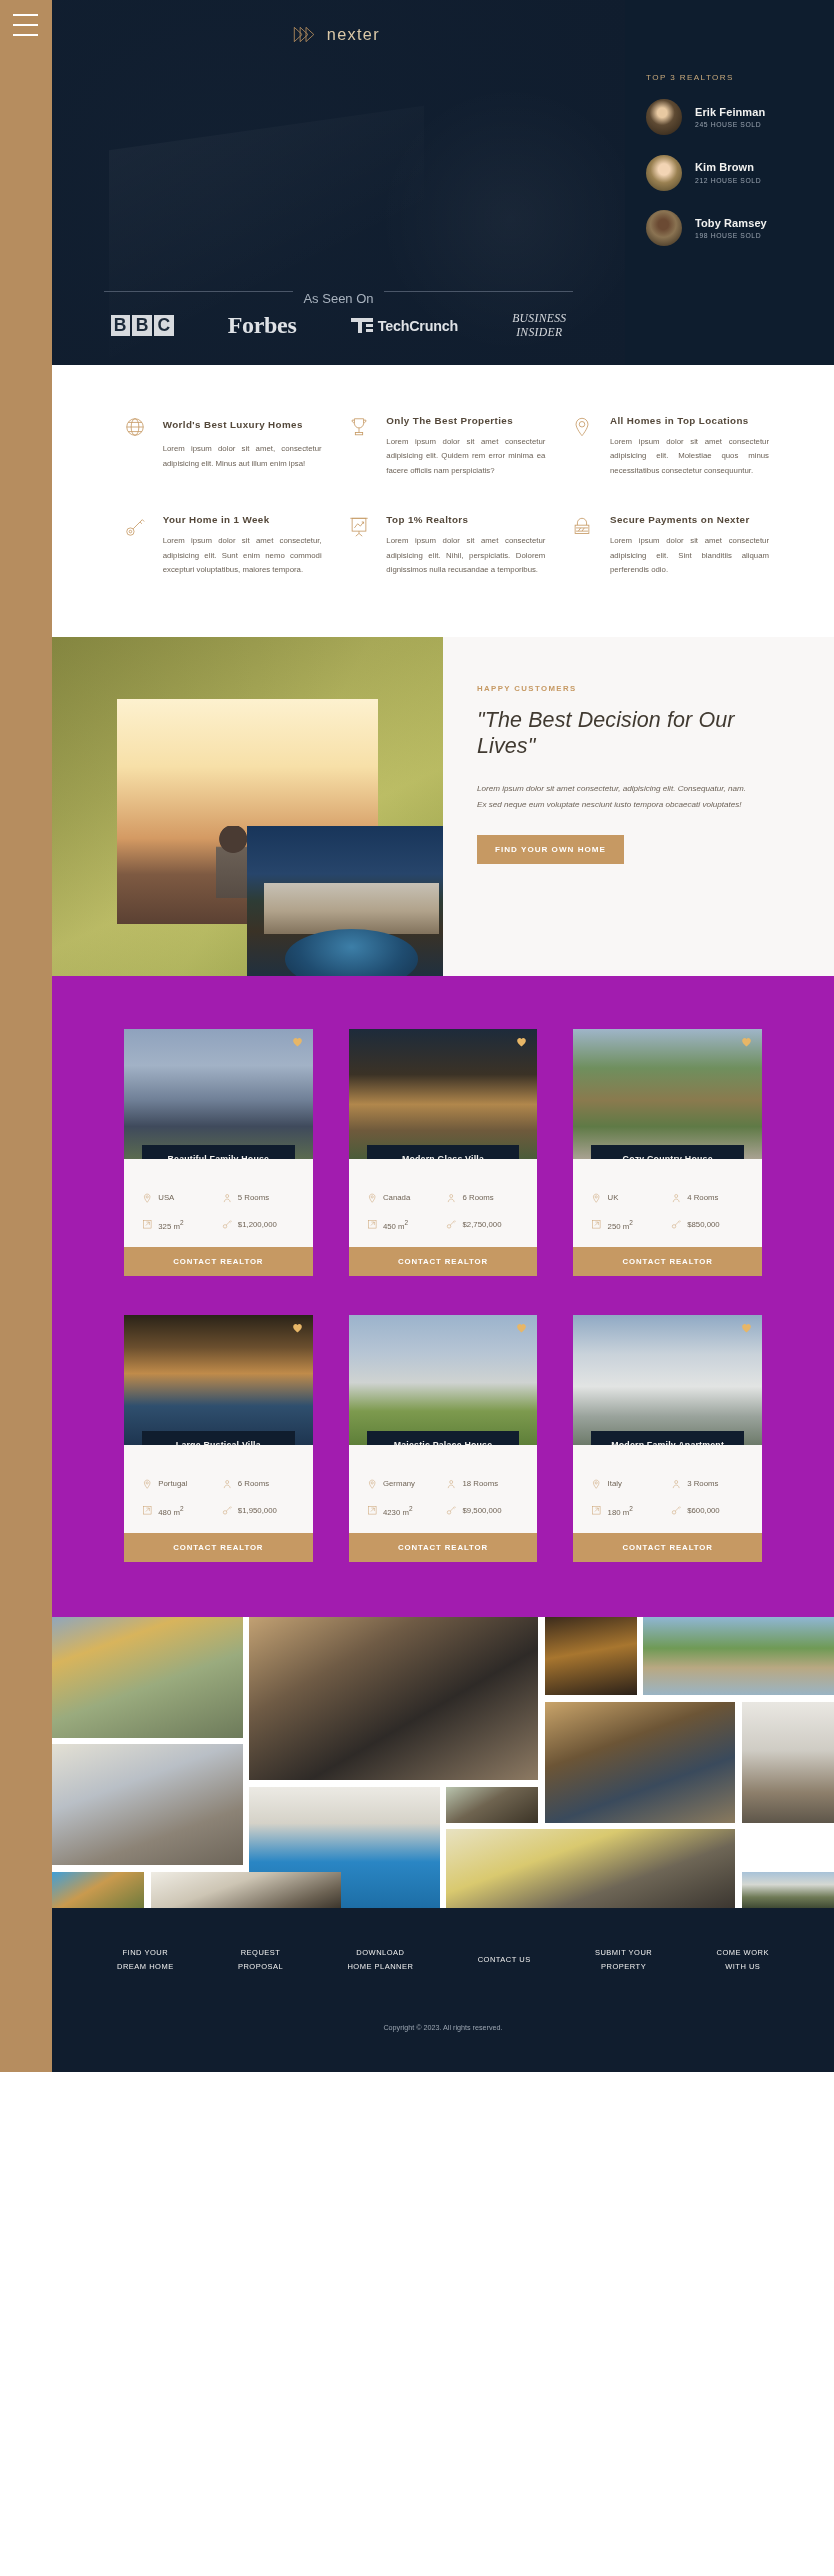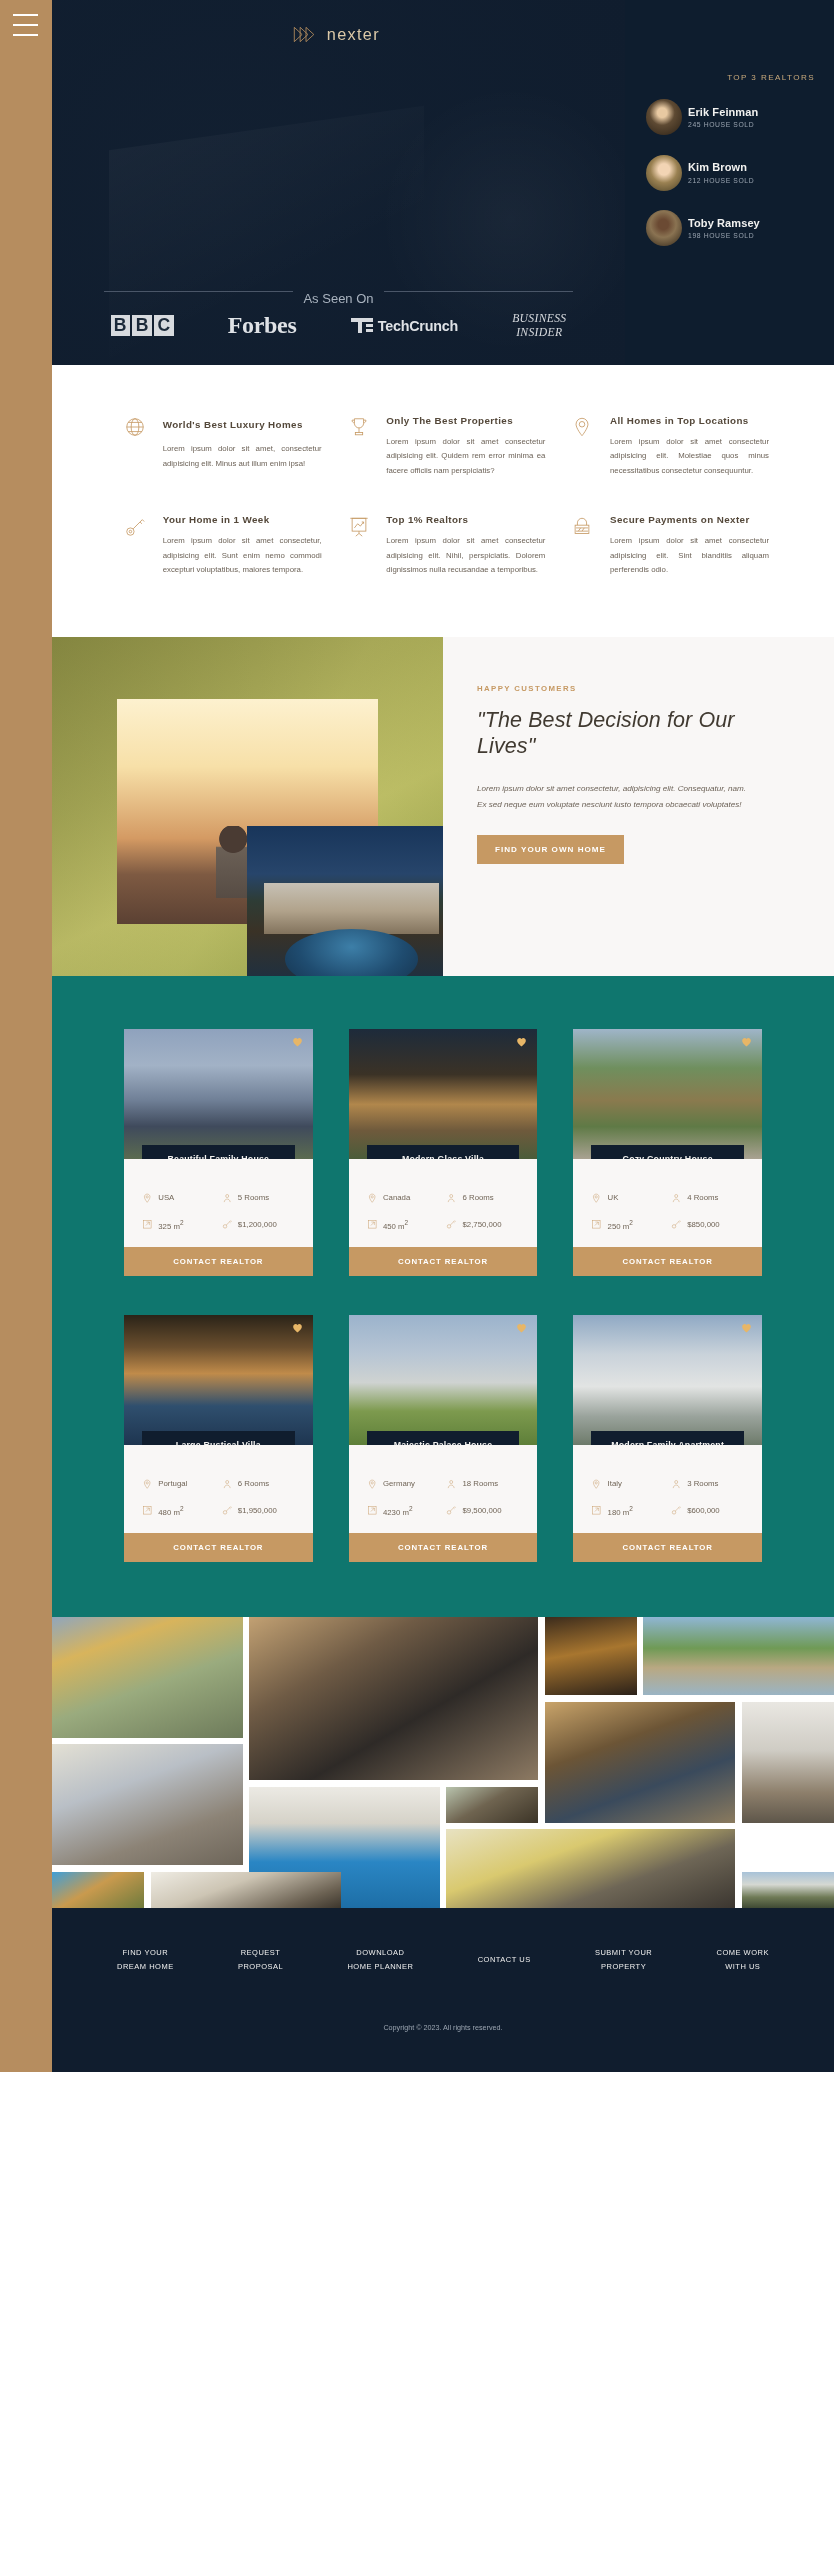--- a/index.html
+++ b/index.html
@@ -118,24 +118,24 @@
   }
   .logo-bi {
     color: #d7dade; font-family: "Liberation Serif", serif;
     font-size: 11.7px; line-height: 1.15; text-align: center; letter-spacing: 0.3px; font-style: italic;
   }
 
   
   .realtors { position: absolute; left: 21px; top: 73px; width: 169px; }
   .realtors-title {
     color: #c8a97b; font-size: 8.1px; letter-spacing: 1.4px;
-    text-align: right; margin-bottom: 17px; font-weight: 400;
+    text-align: left; margin-bottom: 17px; font-weight: 400;
   }
   .realtor {
-    display: flex; align-items: center; gap: 6px; margin-bottom: 19.5px;
+    display: flex; align-items: center; gap: 13px; margin-bottom: 19.5px;
   }
   .avatar {
     width: 36px; height: 36px; border-radius: 50%; flex: 0 0 36px;
     background: #3a3226; overflow: hidden; position: relative;
   }
   .avatar.a1 { background: radial-gradient(circle at 45% 38%, #e8c9a2 0 16%, #5e4a33 42%, #2a2015 100%); }
   .avatar.a2 { background: radial-gradient(circle at 50% 40%, #f2d4b4 0 20%, #9a8152 48%, #4a4026 100%); }
   .avatar.a3 { background: radial-gradient(circle at 48% 40%, #6b4a33 0 18%, #8a7352 45%, #2e2417 100%); }
   .rname { color: #f2f2f0; font-size: 11px; font-weight: 600; letter-spacing: 0.1px; }
   .rsold { color: #9aa4b0; font-size: 6.8px; letter-spacing: 0.6px; margin-top: 3.3px; }
@@ -214,21 +214,21 @@
     margin-bottom: 21px; max-width: 274px;
   }
   .btn-find {
     background: #c69963; color: #fff; border: none;
     padding: 10.4px 18px; font-size: 8.1px; letter-spacing: 1px;
     font-weight: 600; cursor: pointer; font-family: inherit;
   }
 
   
   .homes {
-    margin-left: 52px; background: #0f766e;
+    margin-left: 52px; background: #a21caf;
     padding: 53px 72px 55px 72px;
     display: grid; grid-template-columns: repeat(3, 1fr);
     column-gap: 36px; row-gap: 39px;
   }
   .card { position: relative; }
   .card-img { position: relative; height: 130px; overflow: hidden; }
   .p1 { background: linear-gradient(to bottom, #8fa2bd 0%, #a2b2c6 28%, #6f7f96 55%, #3f4a5c 75%, #5b6b50 100%); }
   .p2 { background: linear-gradient(to bottom, #1d2b3b 0%, #3b3226 35%, #b1874c 58%, #6f5a3c 78%, #4a5c3a 100%); }
   .p3 { background: linear-gradient(to bottom, #9fb5c9 0%, #6f8f5e 30%, #8a7a4e 55%, #5f7a46 75%, #a9a292 100%); }
   .p4 { background: linear-gradient(to bottom, #2a2318 0%, #6b4f2e 25%, #c08b4a 45%, #2f4f6e 70%, #1e3550 100%); }

